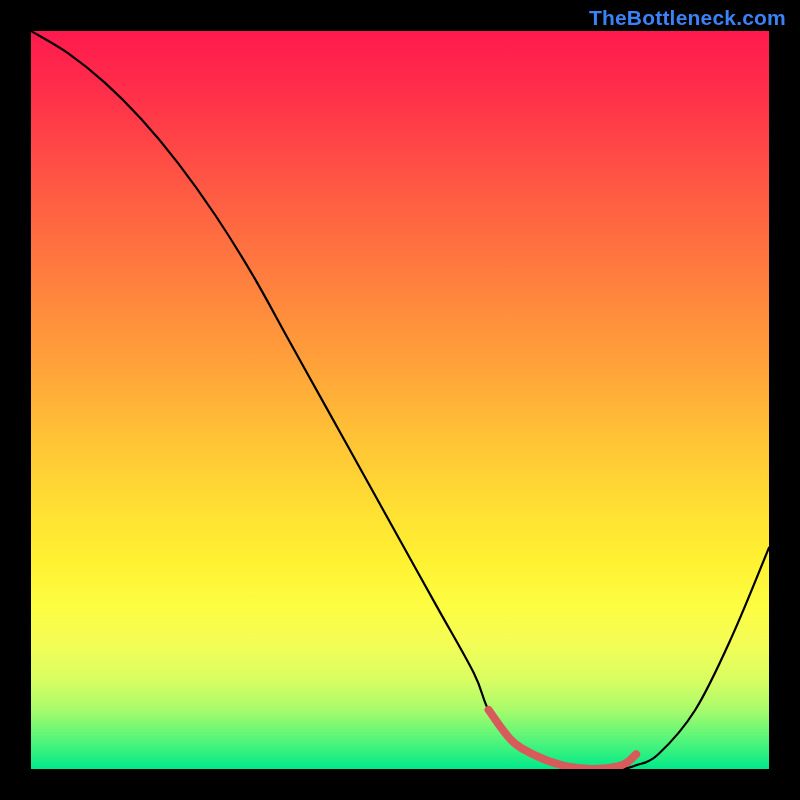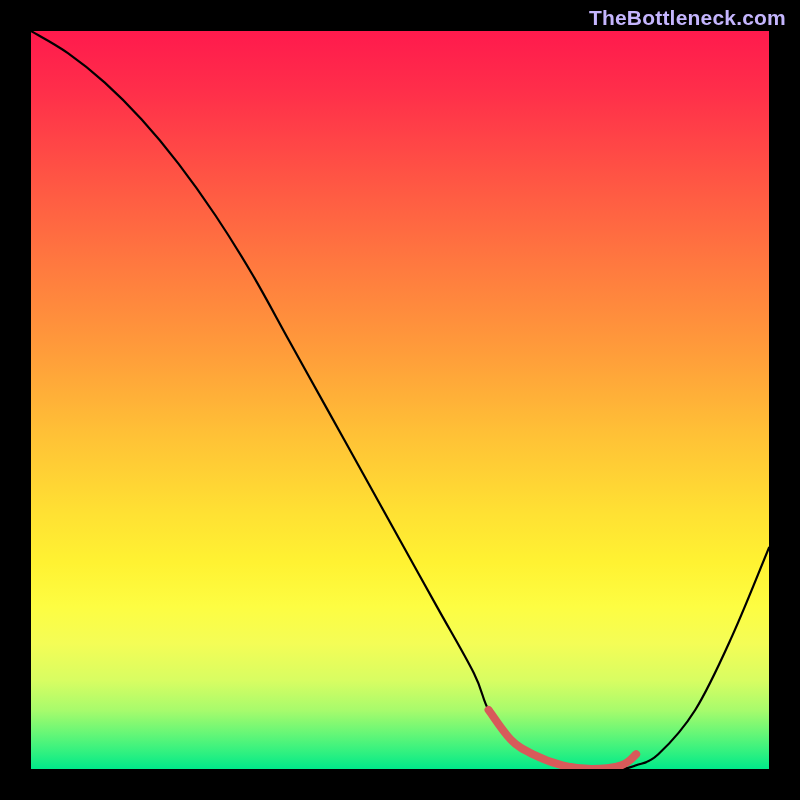--- a/index.html
+++ b/index.html
@@ -10,21 +10,21 @@
     height: 800px;
     background: #000;
   }
   .watermark {
     position: absolute;
     top: 6px;
     right: 14px;
     font-family: Arial, Helvetica, sans-serif;
     font-size: 21px;
     font-weight: bold;
-    color: #c4b5fd;
+    color: #3b82f6;
     z-index: 10;
     letter-spacing: 0.2px;
   }
   .plot-area {
     position: absolute;
     left: 31px;
     top: 31px;
     width: 738px;
     height: 738px;
   }

